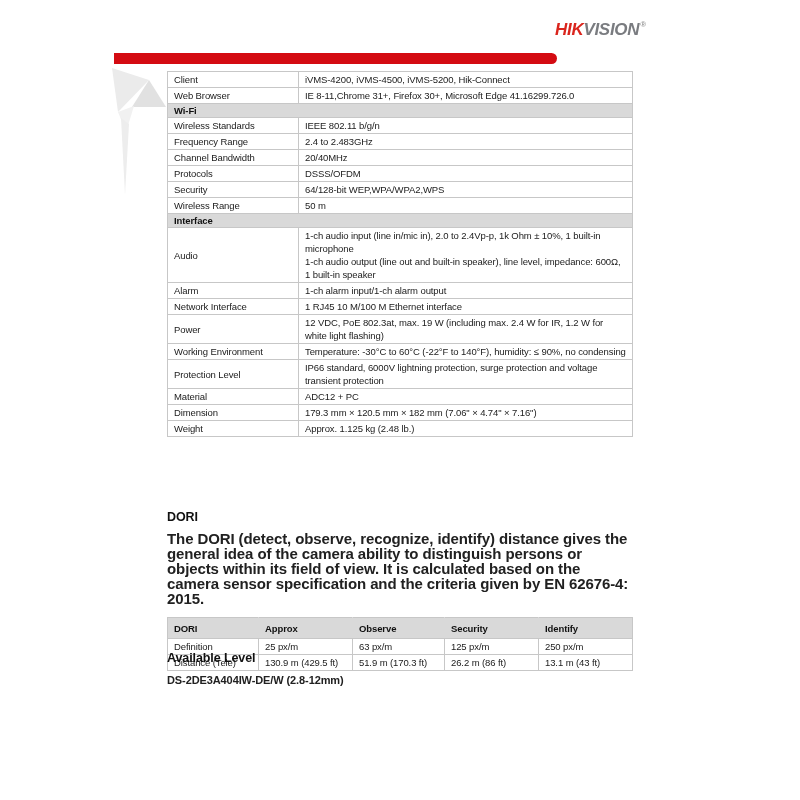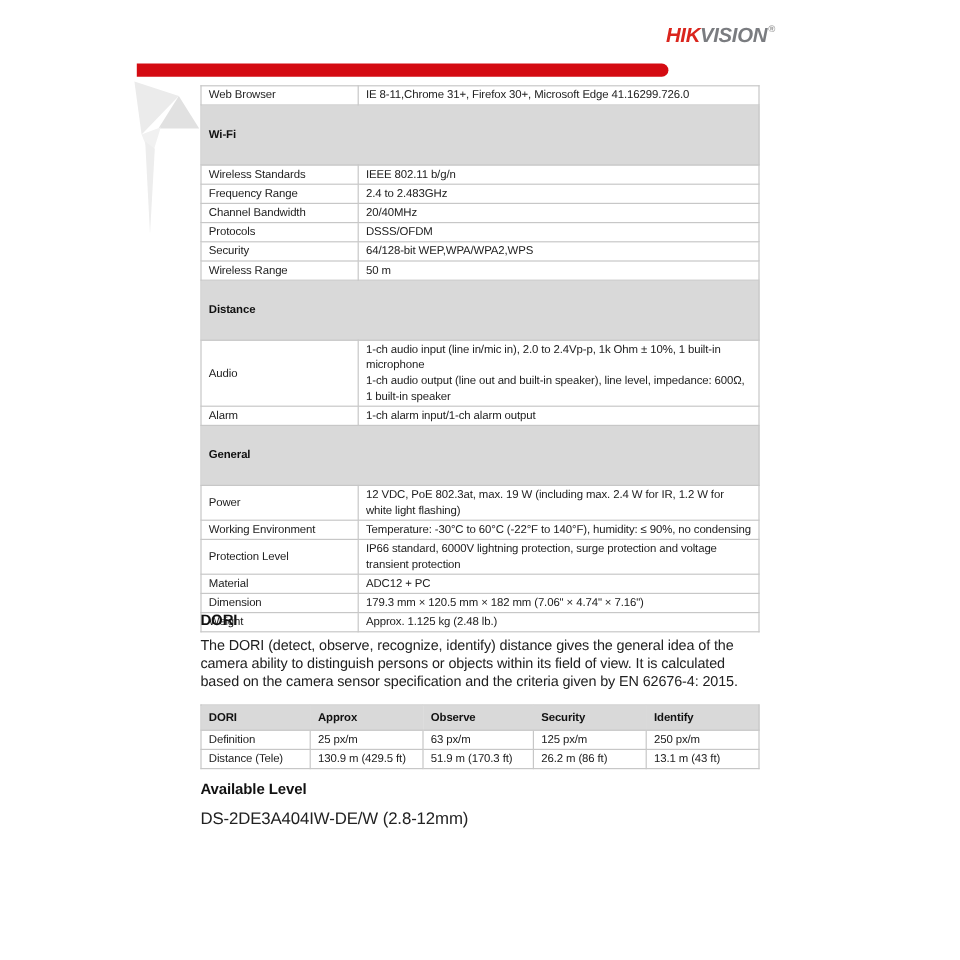--- a/index.html
+++ b/index.html
@@ -26,42 +26,42 @@
   
   .spec-wrap { position:absolute; left:167px; top:71px; width:465px; }
   table.spec { width:465px; border-collapse:collapse; table-layout:fixed; }
   table.spec td {
     border:1px solid #c7c7c7; font-size:9.5px; letter-spacing:-0.1px;
     line-height:13px; padding:1px 6px; vertical-align:middle; color:#212121;
   }
   table.spec td.lbl { width:131px; }
   table.spec td.val { white-space:pre-line; }
   table.spec tr.sec td {
-    background:#d9d9d9; font-weight:bold; padding:18px 6px; color:#111111;
+    background:#d9d9d9; font-weight:bold; padding:0 6px; color:#111111;
   }
 
   
   .dori-wrap { position:absolute; left:167px; top:510px; width:466px; }
   .h2 { font-size:12.5px; font-weight:bold; color:#111111; margin:0 0 7px 0; letter-spacing:-0.1px; }
-  .dori-desc { font-size:12px; letter-spacing:-0.1px; line-height:15px; margin:0 0 11px 0; color:#212121; }
+  .dori-desc { font-size:15px; letter-spacing:-0.1px; line-height:15px; margin:0 0 11px 0; color:#212121;font-weight:bold; }
   table.dori { width:465px; border-collapse:collapse; table-layout:fixed; }
   table.dori td {
     font-size:9.5px; letter-spacing:-0.1px; line-height:13px; padding:1px 6px;
     border:1px solid #c7c7c7; color:#212121;
   }
   table.dori tr.head td {
     background:#d9d9d9; font-weight:bold; padding:3.5px 6px; color:#111111;
     border-left-color:#d9d9d9; border-right-color:#d9d9d9;
   }
   table.dori tr.head td:first-child { border-left-color:#c7c7c7; }
   table.dori tr.head td:last-child { border-right-color:#c7c7c7; }
 
   
   .models-wrap { position:absolute; left:167px; top:651px; width:466px; }
-  .model-line { font-size:14px; font-weight:normal; letter-spacing:-0.1px; margin-top:9px; color:#212121; }
+  .model-line { font-size:11px; font-weight:bold; letter-spacing:-0.1px; margin-top:9px; color:#212121; }
 </style>
 </head>
 <body>
 
 <div class="page">
 
   <svg class="watermark" width="70" height="140" viewBox="0 0 70 140" aria-hidden="true">
     <polygon points="8,8 45,20 14,52" fill="#ebebeb"></polygon>
     <polygon points="45,20 62,47 28,47" fill="#e1e1e1"></polygon>
     <polygon points="14,52 30,46 22,72" fill="#f1f1f1"></polygon>
@@ -75,20 +75,24 @@
   </div>
 
   <div class="spec-wrap">
     <table class="spec">
       <colgroup>
           <col style="width:131px">
           <col style="width:334px">
         </colgroup>
       <tbody>
         <tr>
+            <td class="lbl">Client</td>
+            <td class="val">iVMS-4200, iVMS-4500, iVMS-5200, Hik-Connect</td>
+          </tr>
+        <tr>
             <td class="lbl">Web Browser</td>
             <td class="val">IE 8-11,Chrome 31+, Firefox 30+, Microsoft Edge 41.16299.726.0</td>
           </tr>
         <tr class="sec">
             <td colspan="2">Wi-Fi</td>
           </tr>
         <tr>
             <td class="lbl">Wireless Standards</td>
             <td class="val">IEEE 802.11 b/g/n</td>
           </tr>
@@ -106,33 +110,34 @@
           </tr>
         <tr>
             <td class="lbl">Security</td>
             <td class="val">64/128-bit WEP,WPA/WPA2,WPS</td>
           </tr>
         <tr>
             <td class="lbl">Wireless Range</td>
             <td class="val">50 m</td>
           </tr>
         <tr class="sec">
-            <td colspan="2">Distance</td>
+            <td colspan="2">Interface</td>
           </tr>
         <tr>
             <td class="lbl">Audio</td>
             <td class="val">1-ch audio input (line in/mic in), 2.0 to 2.4Vp-p, 1k Ohm ± 10%, 1 built-in microphone
 1-ch audio output (line out and built-in speaker), line level, impedance: 600Ω, 1 built-in speaker</td>
           </tr>
         <tr>
             <td class="lbl">Alarm</td>
             <td class="val">1-ch alarm input/1-ch alarm output</td>
           </tr>
-        <tr class="sec">
-            <td colspan="2">General</td>
+        <tr>
+            <td class="lbl">Network Interface</td>
+            <td class="val">1 RJ45 10 M/100 M Ethernet interface</td>
           </tr>
         <tr>
             <td class="lbl">Power</td>
             <td class="val">12 VDC, PoE 802.3at, max. 19 W (including max. 2.4 W for IR, 1.2 W for white light flashing)</td>
           </tr>
         <tr>
             <td class="lbl">Working Environment</td>
             <td class="val">Temperature: -30°C to 60°C (-22°F to 140°F), humidity: ≤ 90%, no condensing</td>
           </tr>
         <tr>

